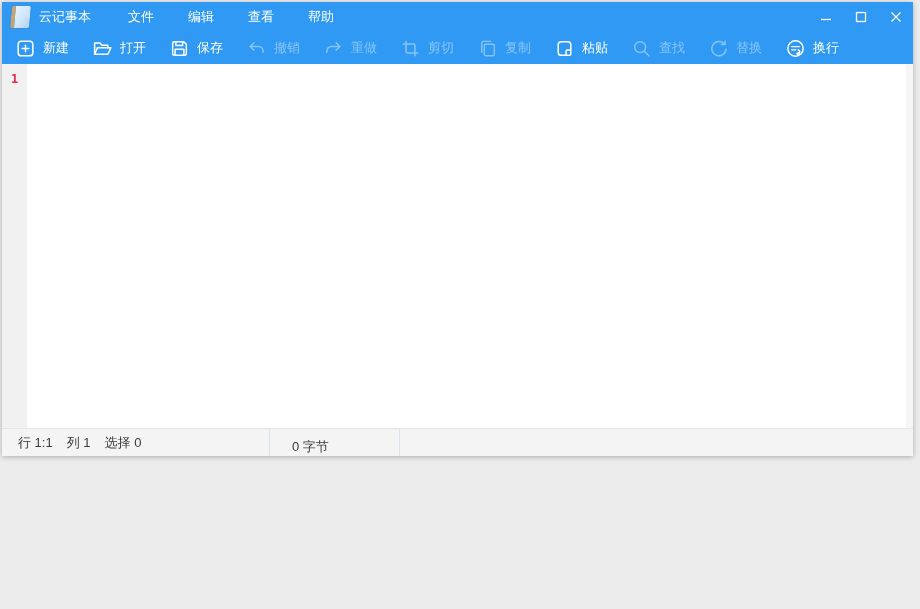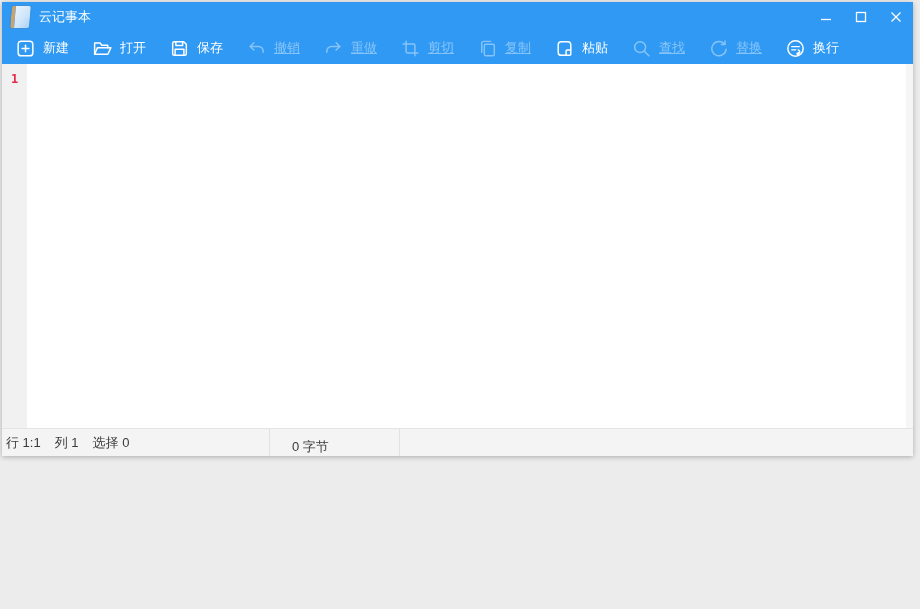--- a/index.html
+++ b/index.html
@@ -23,49 +23,55 @@
   .win-btn { width:35px; height:100%; display:flex; align-items:center; justify-content:center; }
   .win-btn svg { stroke:#fff; stroke-width:1.3; fill:none; }
 
   
   .toolbar { height:32px; background:#2f99f4; display:flex; align-items:center;
     padding-left:13px; color:#fff; flex:0 0 auto; }
   .tool-btn { display:flex; align-items:center; gap:7px; font-size:13px;
     margin-right:23px; white-space:nowrap; }
   .tool-btn svg { width:21px; height:21px; stroke:#fff; stroke-width:1.4; fill:none;
     stroke-linecap:round; stroke-linejoin:round; }
-  .tool-btn.disabled { opacity:.42;text-decoration:underline; }
+  .tool-btn.disabled { opacity:.42; }
 
   
   .editor { flex:1 1 auto; display:flex; background:#fff; min-height:0; }
   .gutter { width:25px; background:#f1f1f1; flex:0 0 auto;
     font-family:"DejaVu Sans Mono","Liberation Mono",monospace;
     font-size:12px; font-weight:bold; color:#e5294a;
     text-align:center; padding-top:6px; line-height:18px; }
   .text-area { flex:1 1 auto; outline:none; padding:6px 4px; font-size:13px;
     font-family:"DejaVu Sans Mono","Liberation Mono",monospace; color:#222; }
   .scrollbar-track { width:7px; background:#f6f6f6; flex:0 0 auto; }
 
   
   .statusbar { height:28px; background:#f4f4f4; border-top:1px solid #e4e4e4;
     display:flex; align-items:center; font-size:13px; color:#3a3a3a; flex:0 0 auto; }
   .status-sec { height:100%; display:flex; align-items:center;
     border-right:1px solid #dde1e8; }
-  .sec-caret { width:268px; padding-left:4px; gap:14px;text-align:right; }
+  .sec-caret { width:268px; padding-left:16px; gap:14px;text-align:right; }
   .sec-bytes { width:130px; padding-left:22px;align-items:flex-end; }
   .sec-rest { flex:1; border-right:none; }
 </style>
 </head>
 <body>
 
 <div class="window">
 
   <div class="titlebar">
     <div class="app-icon"></div>
     <div class="app-title">云记事本</div>
+    <div class="menubar">
+      <div class="menu-item">文件</div>
+      <div class="menu-item">编辑</div>
+      <div class="menu-item">查看</div>
+      <div class="menu-item">帮助</div>
+    </div>
     <div class="win-controls">
       <div class="win-btn">
         <svg width="12" height="12">
             <line x1="1" y1="8.5" x2="11" y2="8.5"></line>
           </svg>
       </div>
       <div class="win-btn">
         <svg width="12" height="12">
             <rect x="1.5" y="1.5" width="9" height="9"></rect>
           </svg>

